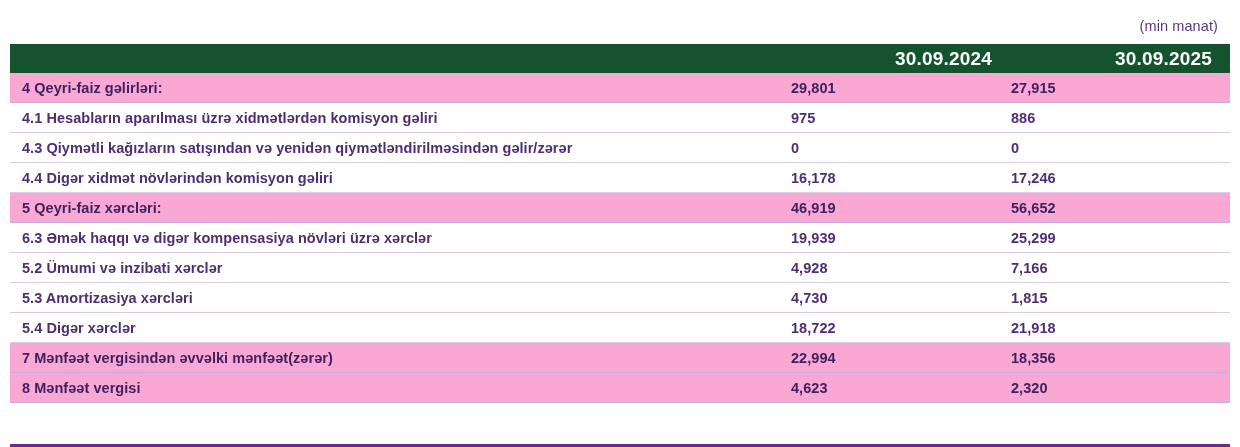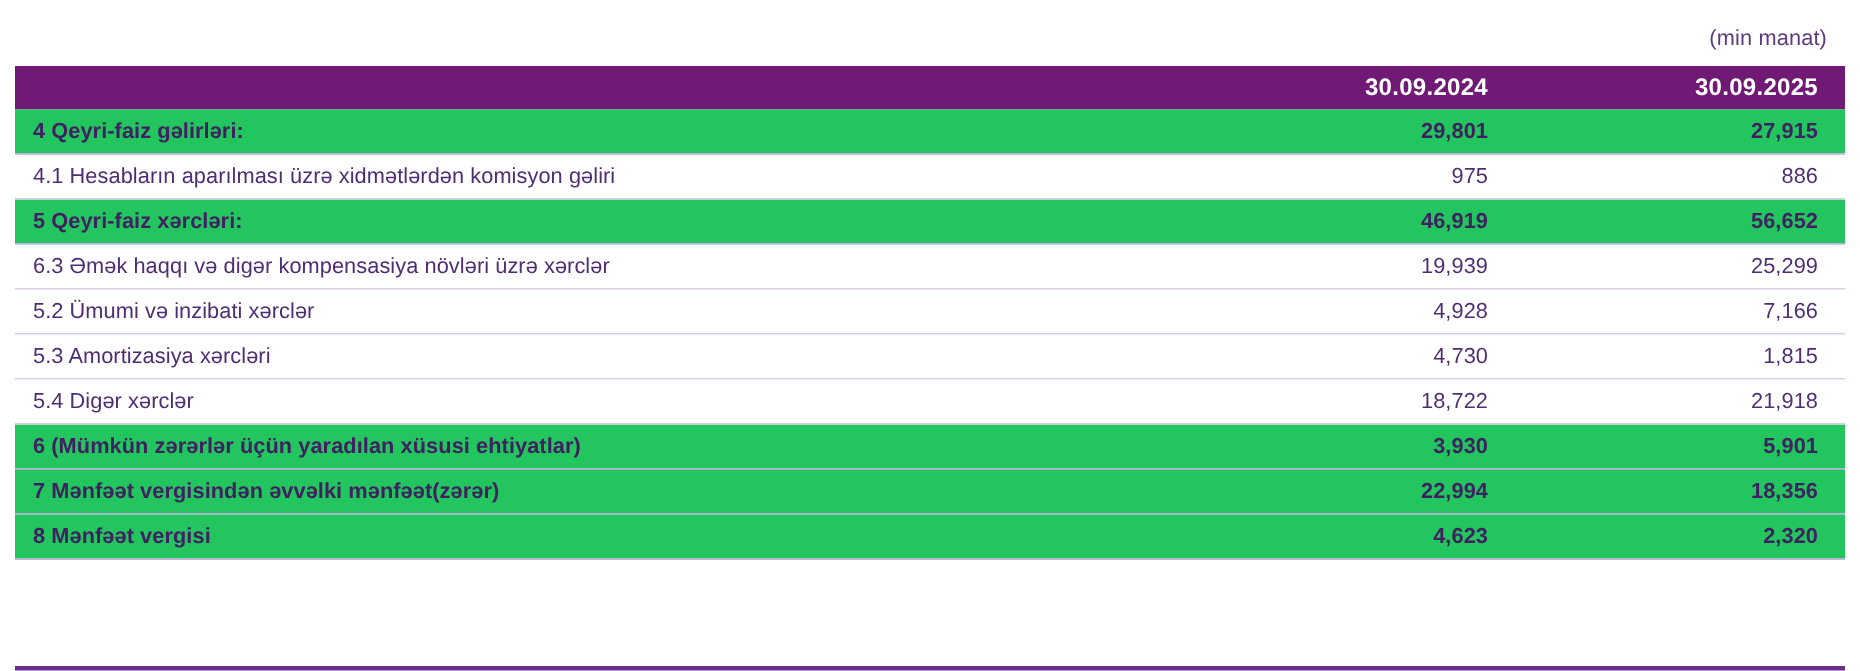--- a/index.html
+++ b/index.html
@@ -32,53 +32,53 @@
     position: absolute;
     top: 44px;
     left: 10px;
     width: 1220px;
     border-collapse: collapse;
     table-layout: fixed;
   }
   table.fin col.c-label { width: 780px; }
   table.fin col.c-val   { width: 220px; }
   thead th {
-    background: #701a75;
+    background: #14532d;
     color: #ffffff;
-    font-size: 16px;
+    font-size: 19px;
     font-weight: bold;
     height: 29px;
     vertical-align: middle;
     padding: 0 18px 0 0;
     text-align: right;
     letter-spacing: 0.2px;
   }
   thead th.blank {
     text-align: left;
     padding-left: 12px;
   }
   tbody td {
     font-size: 14.5px;
     height: 27px;
     vertical-align: middle;
     border-bottom: 1px solid #d9cbe6;
     letter-spacing: 0.05px;
+    font-weight: bold;
   }
   tbody td.label {
     text-align: left;
     padding-left: 12px;
     color: #4f2d73;
   }
   tbody td.val {
-    text-align: right;
     padding-right: 18px;
     color: #4f2d73;
   }
   tbody tr.section td {
-    background: #22c55e;
+    background: #f9a8d4;
     font-weight: bold;
     color: #3f2161;
     border-bottom: 1px solid #c0ace0;
   }
   tbody tr.detail td {
     background: #ffffff;
   }
   .bottom-rule {
     position: absolute;
     left: 10px;
@@ -112,20 +112,30 @@
         <tr class="section">
           <td class="label">4 Qeyri-faiz gəlirləri:</td>
           <td class="val">29,801</td>
           <td class="val">27,915</td>
         </tr>
         <tr class="detail">
           <td class="label">4.1 Hesabların aparılması üzrə xidmətlərdən komisyon gəliri</td>
           <td class="val">975</td>
           <td class="val">886</td>
         </tr>
+        <tr class="detail">
+          <td class="label">4.3 Qiymətli kağızların satışından və yenidən qiymətləndirilməsindən gəlir/zərər</td>
+          <td class="val">0</td>
+          <td class="val">0</td>
+        </tr>
+        <tr class="detail">
+          <td class="label">4.4 Digər xidmət növlərindən komisyon gəliri</td>
+          <td class="val">16,178</td>
+          <td class="val">17,246</td>
+        </tr>
         <tr class="section">
           <td class="label">5 Qeyri-faiz xərcləri:</td>
           <td class="val">46,919</td>
           <td class="val">56,652</td>
         </tr>
         <tr class="detail">
           <td class="label">6.3 Əmək haqqı və digər kompensasiya növləri üzrə xərclər</td>
           <td class="val">19,939</td>
           <td class="val">25,299</td>
         </tr>
@@ -138,25 +148,20 @@
           <td class="label">5.3 Amortizasiya xərcləri</td>
           <td class="val">4,730</td>
           <td class="val">1,815</td>
         </tr>
         <tr class="detail">
           <td class="label">5.4 Digər xərclər</td>
           <td class="val">18,722</td>
           <td class="val">21,918</td>
         </tr>
         <tr class="section">
-          <td class="label">6 (Mümkün zərərlər üçün yaradılan xüsusi ehtiyatlar)</td>
-          <td class="val">3,930</td>
-          <td class="val">5,901</td>
-        </tr>
-        <tr class="section">
           <td class="label">7 Mənfəət vergisindən əvvəlki mənfəət(zərər)</td>
           <td class="val">22,994</td>
           <td class="val">18,356</td>
         </tr>
         <tr class="section">
           <td class="label">8 Mənfəət vergisi</td>
           <td class="val">4,623</td>
           <td class="val">2,320</td>
         </tr>
       </tbody>

